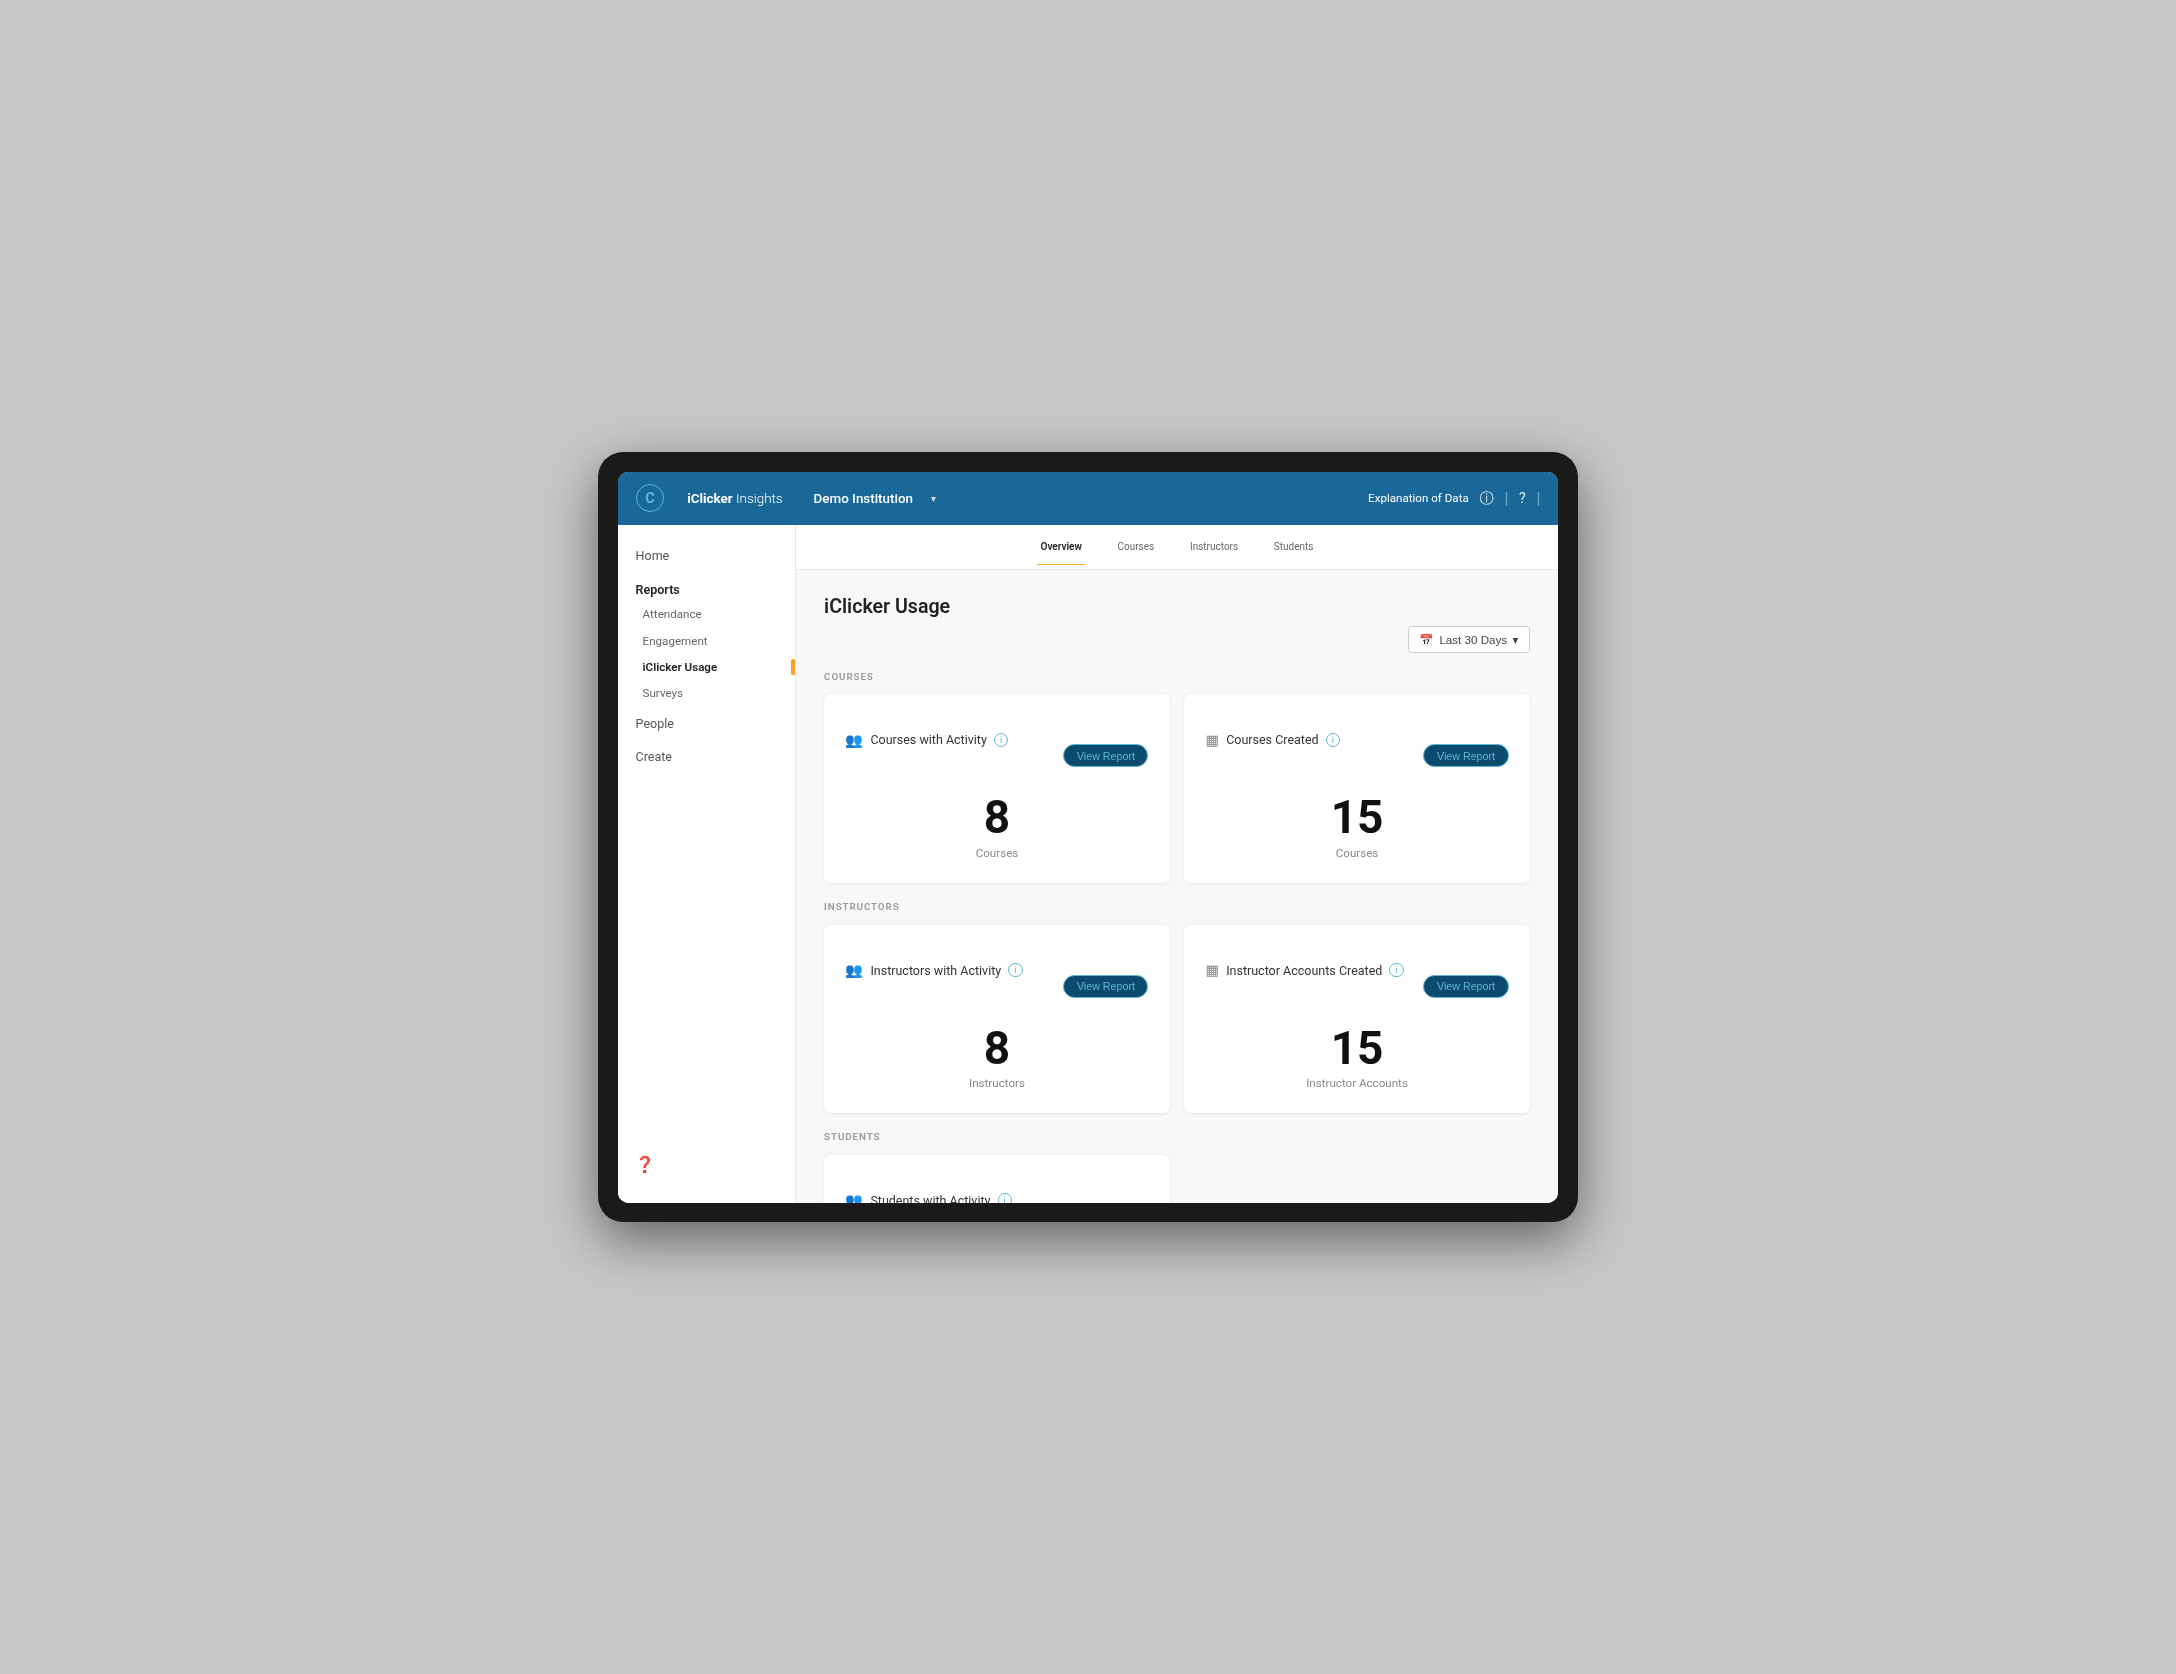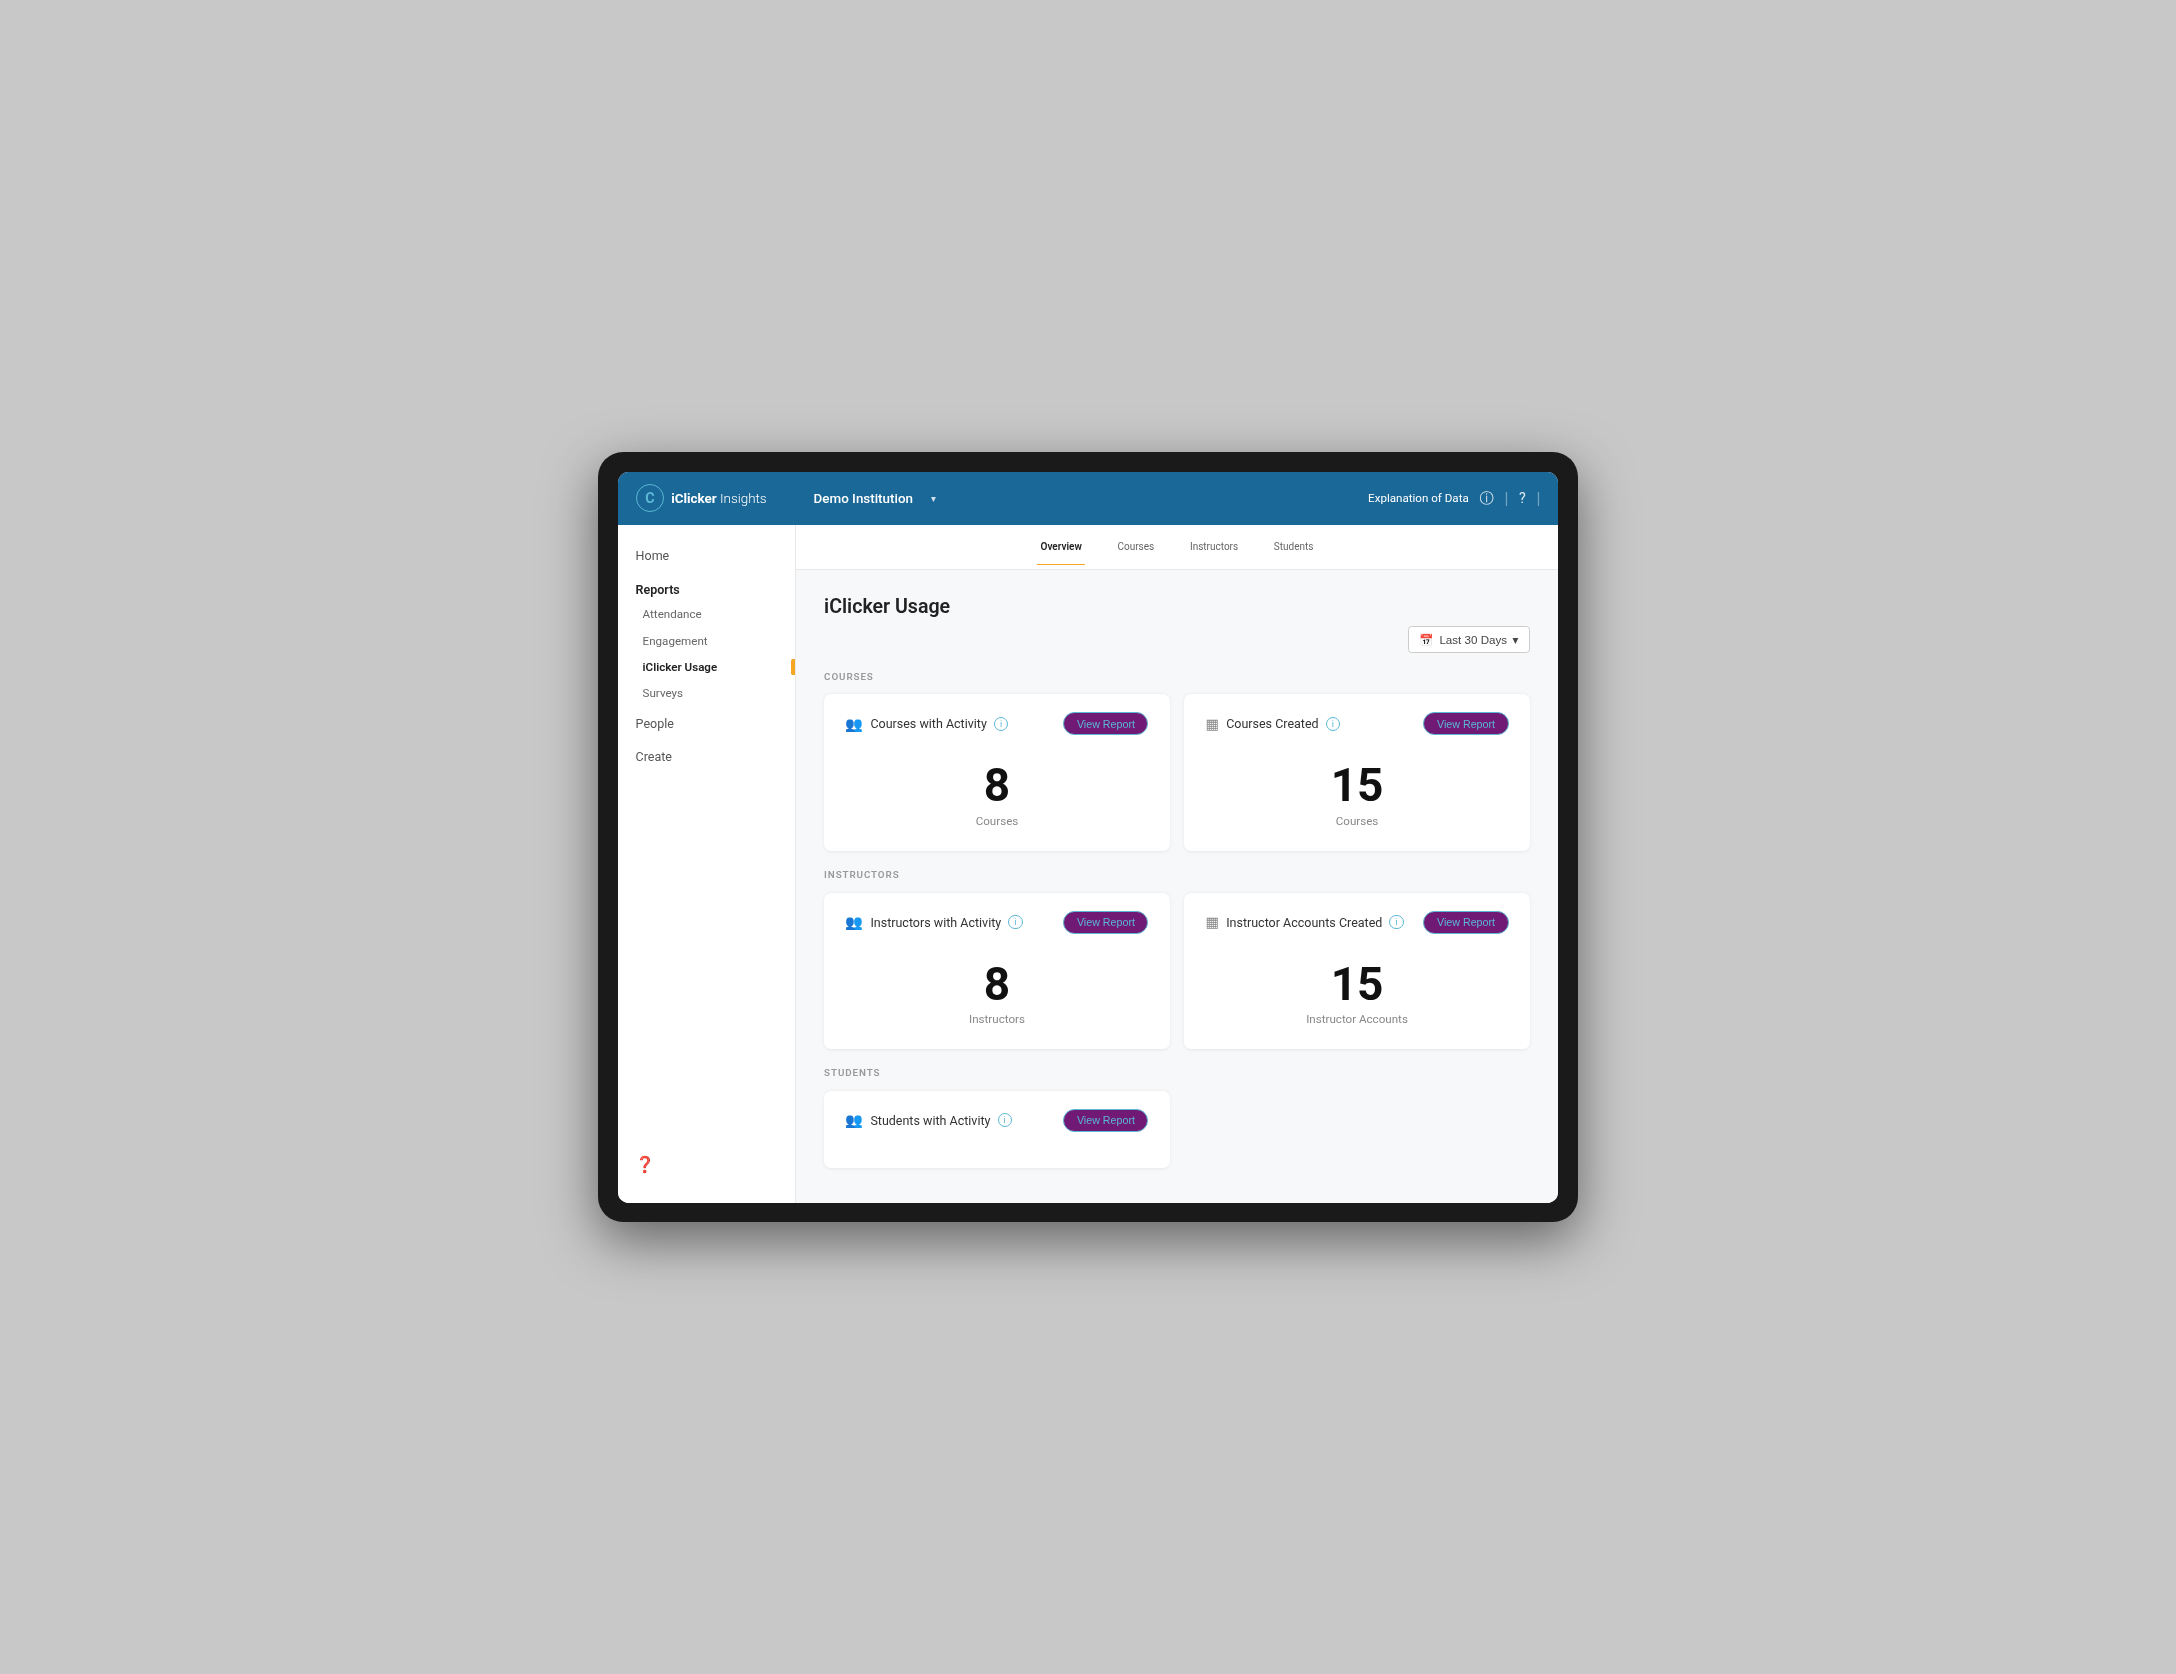--- a/index.html
+++ b/index.html
@@ -57,20 +57,21 @@
       justify-content: center;
       color: #5bb8d4;
       font-size: 14.3px;
       font-weight: bold;
     }
 
     .logo-text {
       color: white;
       font-size: 13.4px;
       font-weight: 500;
+      margin-left: 16px;
     }
 
     .logo-text span {
       font-weight: 300;
     }
 
     .institution-dropdown {
       display: flex;
       align-items: center;
       gap: 18px;
@@ -306,22 +307,23 @@
       color: #5bb8d4;
       cursor: pointer;
     }
 
     .view-report-btn {
       border: 0.9px solid #5bb8d4;
       border-radius: 18px;
       padding: 4.5px 12.5px;
       font-size: 10.7px;
       color: #5bb8d4;
-      background: #701a75;
-      cursor: pointer;
+      background: #0c4a6e;
+      cursor: pointer;
+      margin-top: 32px;
     }
 
     .card-body {
       display: flex;
       flex-direction: column;
       align-items: center;
       padding: 9px 0 5.3px;
     }
 
     .card-number {

